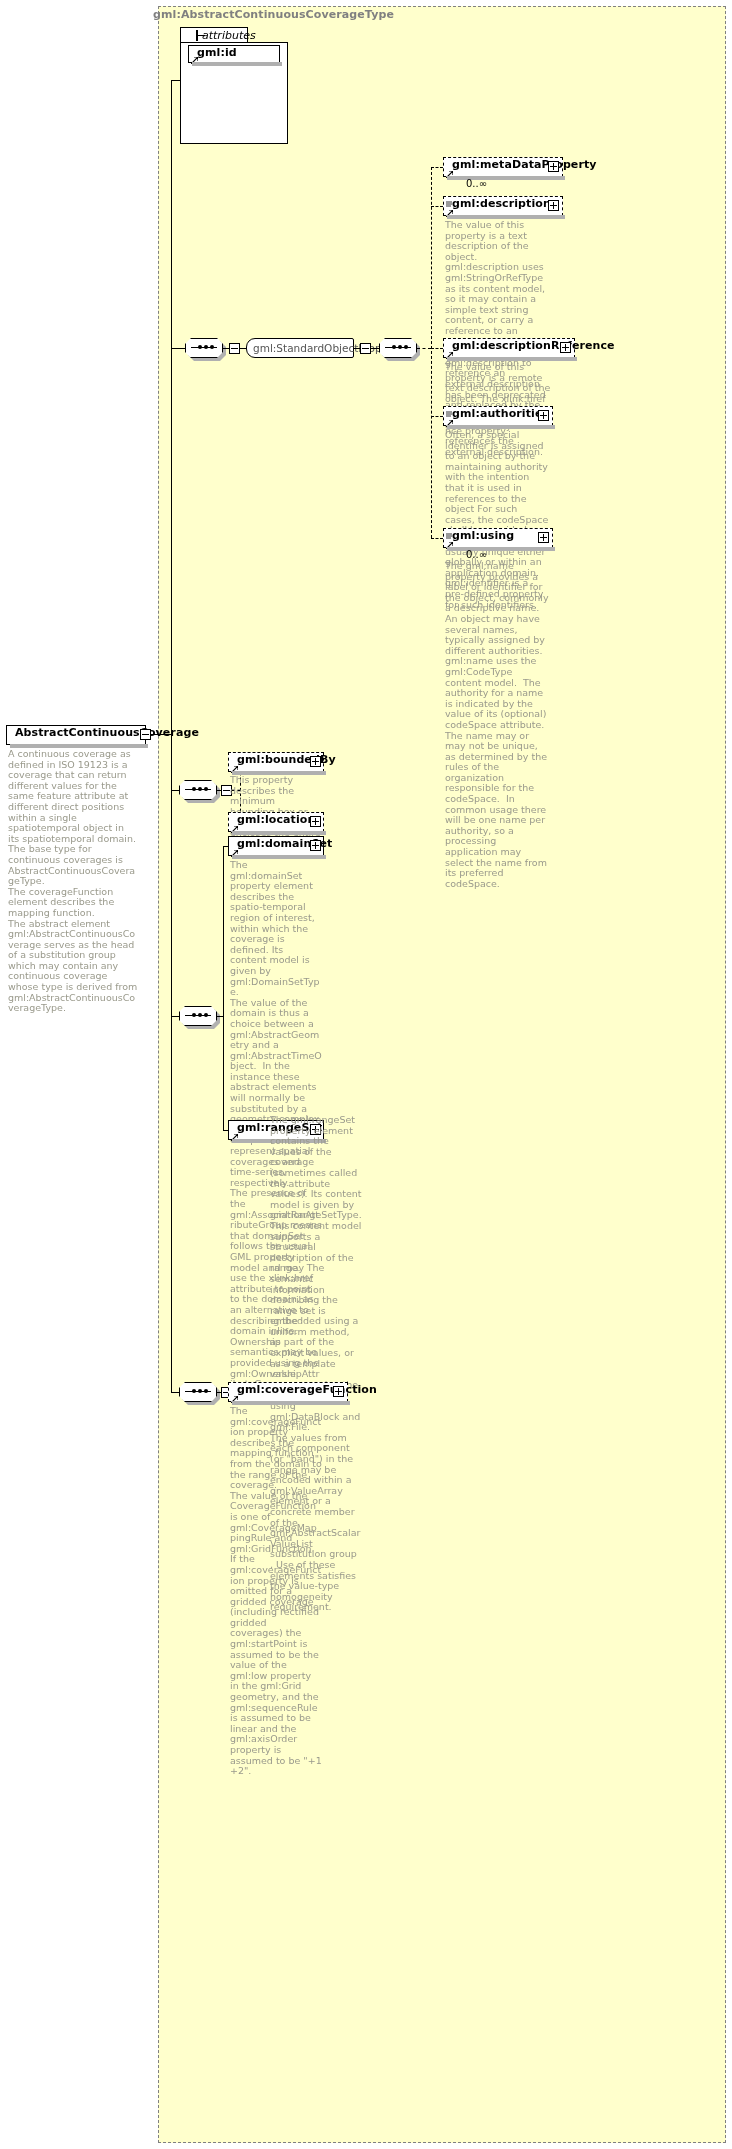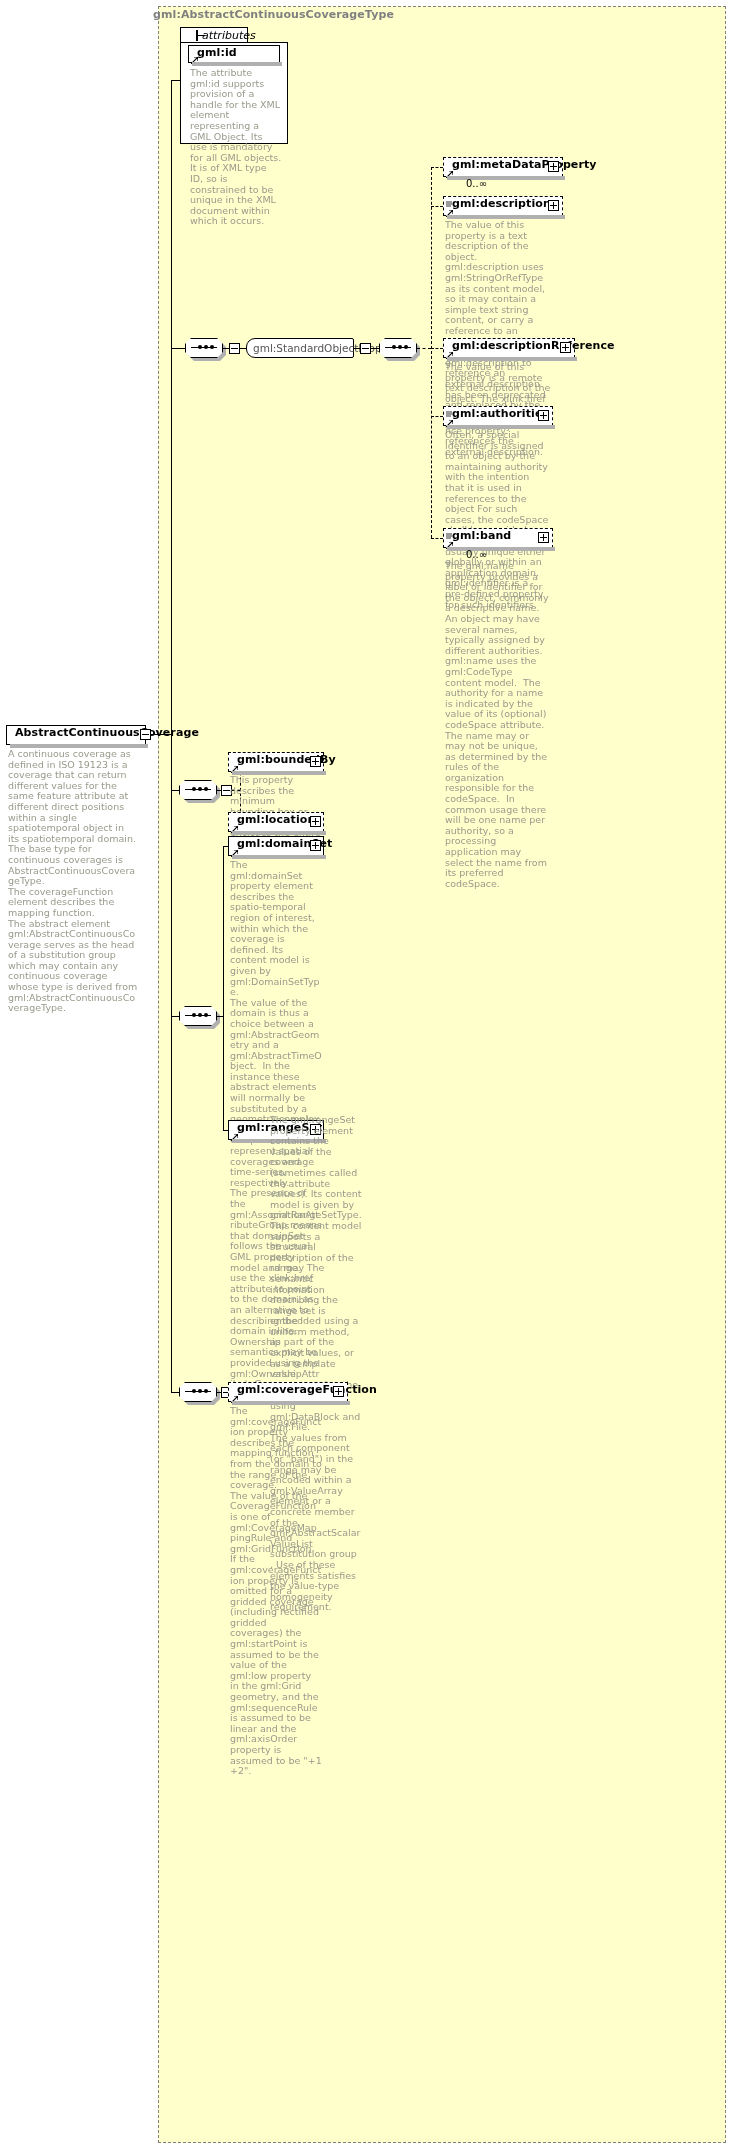--- a/index.html
+++ b/index.html
@@ -162,21 +162,20 @@
 
   <div class="elem solid" style="left:188px;top:45px;width:92px;height:18px;">
     <span class="subarrow">
       <svg width="7" height="7" viewBox="0 0 7 7">
           <path d="M0 7 L7 0 M7 0 L3 0 M7 0 L7 4" stroke="#000" fill="none" stroke-width="1.2"></path>
         </svg>
     </span>
     <span class="name">gml:id</span>
     <span class="shadow"></span>
   </div>
-  <div class="ann" style="left:190px;top:68px;width:92px;">The attribute gml:id supports provision of a handle for the XML element representing a GML Object. Its use is mandatory for all GML objects. It is of XML type ID, so is constrained to be unique in the XML document within which it occurs.</div>
 
   <div class="h" style="left:171px;top:348px;width:14px;"></div>
   <div class="seq" style="left:185px;top:338px;">
     <div class="octshadow"></div>
     <div class="oct"></div>
     <div class="bar"></div>
     <div class="dot" style="left:13px;"></div>
     <div class="dot" style="left:19px;"></div>
     <div class="dot" style="left:25px;"></div>
   </div>
@@ -271,21 +270,21 @@
     <span class="linesglyph">
       <svg width="6" height="7" viewBox="0 0 6 7">
           <path d="M0 1 H6 M0 3 H6 M0 5 H5" stroke="#000" stroke-width="0.8"></path>
         </svg>
     </span>
     <span class="subarrow">
       <svg width="7" height="7" viewBox="0 0 7 7">
           <path d="M0 7 L7 0 M7 0 L3 0 M7 0 L7 4" stroke="#000" fill="none" stroke-width="1.2"></path>
         </svg>
     </span>
-    <span class="name">gml:band</span>
+    <span class="name">gml:using</span>
     <span class="shadow"></span>
   </div>
   <div class="expander plus" style="left:538px;top:532px;"></div>
   <div class="occ" style="left:466px;top:549px;">0..∞</div>
   <div class="ann" style="left:445px;top:561px;width:104px;">The gml:name property provides a label or identifier for the object, commonly a descriptive name. An object may have several names, typically assigned by different authorities. gml:name uses the gml:CodeType content model.  The authority for a name is indicated by the value of its (optional) codeSpace attribute.  The name may or may not be unique, as determined by the rules of the organization responsible for the codeSpace.  In common usage there will be one name per authority, so a processing application may select the name from its preferred codeSpace.</div>
 
   <div class="h" style="left:171px;top:790px;width:8px;"></div>
   <div class="seq" style="left:179px;top:780px;">
     <div class="octshadow"></div>
     <div class="oct"></div>

